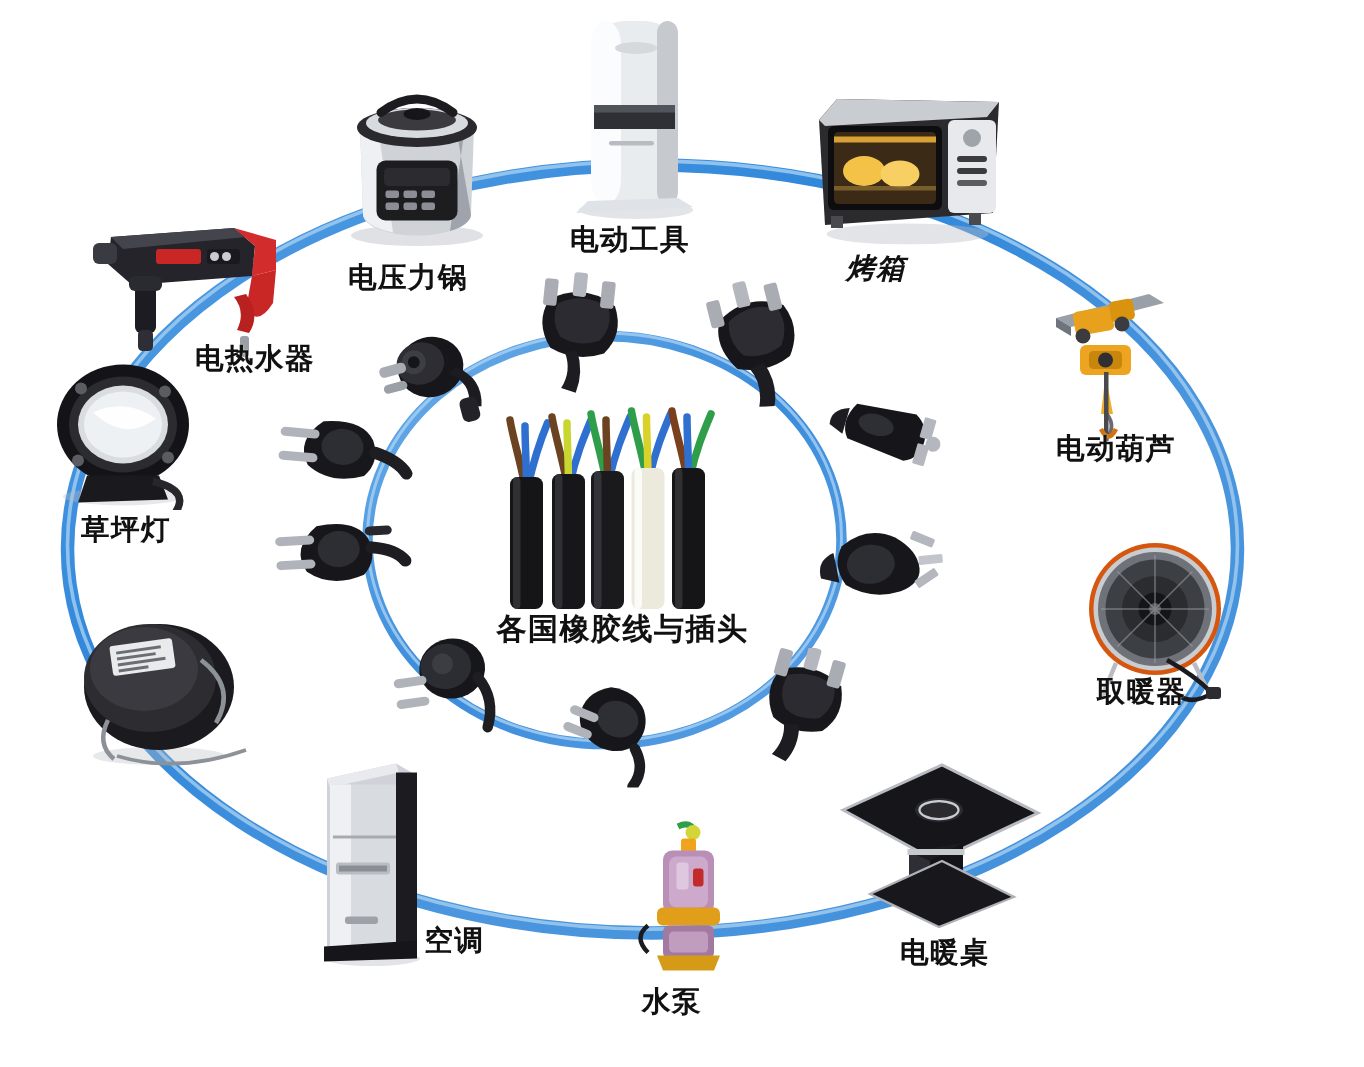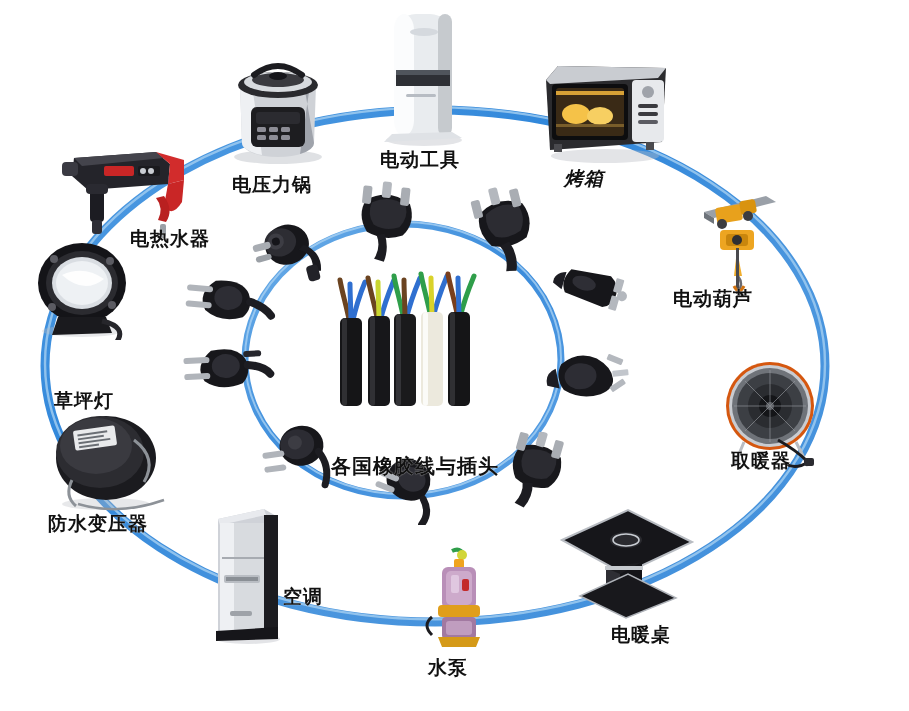--- a/index.html
+++ b/index.html
@@ -17,21 +17,21 @@
   .node{position:absolute;}
   .label{
     position:absolute;
     font-family:"DejaVu Sans","Liberation Sans",sans-serif;
     font-weight:bold;
     color:#111;
     white-space:nowrap;
     letter-spacing:1px;
     text-shadow:0 0 1px rgba(255,255,255,.9);
   }
-  .l20{font-size:20px;margin-top:47px;}
+  .l20{font-size:20px;}
   .l19{font-size:19px;}
 
   
   .label{z-index:40;}
   .node{z-index:20;}
   #rings{z-index:10;}
   #centerpack{z-index:22;}
 </style>
 </head>
 <body>
@@ -171,21 +171,21 @@
       <circle cx="48" cy="26" r="5" fill="#3c3c40"></circle>
       <rect x="20" y="40" width="34" height="20" rx="4" fill="#eda521"></rect>
       <rect x="26" y="44" width="22" height="12" rx="3" fill="#c9860d"></rect>
       <circle cx="37" cy="50" r="5" fill="#2f2f33"></circle>
       <path d="M37,60 L34,86 L42,86 Z" fill="#f0ad2c"></path>
       <path d="M38,86 q6,8 0,16" stroke="#6b6b70" stroke-width="2.5" fill="none"></path>
       <rect x="36" y="58" width="3" height="46" fill="#4a4a4e"></rect>
       <path d="M34,96 q5,10 10,0" stroke="#d2730f" stroke-width="3" fill="none"></path>
     </svg>
   </div>
-  <div class="label l19" style="left:673px;top:286px;">电动葫芦</div>
+  <div class="label l19" style="left:704px;top:286px;">电动葫芦</div>
 
   <div class="node" style="left:718px;top:358px;width:110px;height:115px;">
     <svg width="110" height="115" viewBox="0 0 110 115">
       <circle cx="52" cy="48" r="44" fill="#d5570f"></circle>
       <circle cx="52" cy="48" r="41" fill="#c9ccd1"></circle>
       <circle cx="52" cy="48" r="38" fill="#6f7379"></circle>
       <circle cx="52" cy="48" r="33" fill="#3c3f44"></circle>
       <circle cx="52" cy="48" r="22" fill="#2a2c30"></circle>
       <circle cx="52" cy="48" r="11" fill="#141518"></circle>
       <circle cx="52" cy="48" r="4" fill="#55585d"></circle>
@@ -209,21 +209,21 @@
       <ellipse cx="76" cy="40" rx="16" ry="8" fill="#2a2a2f"></ellipse>
       <ellipse cx="76" cy="40" rx="13" ry="6" fill="none" stroke="#c9cdd3" stroke-width="1.5"></ellipse>
       <path d="M56,68 L56,100 L92,100 L92,62" fill="#1c1c20"></path>
       <path d="M56,68 L56,100 L70,106 L70,74 Z" fill="#2e2e34"></path>
       <path d="M70,74 L70,106 L92,100 L92,62 Z" fill="#141418"></path>
       <rect x="55" y="66" width="38" height="4" fill="#c6cacf"></rect>
       <path d="M30,96 L78,74 L126,98 L76,118 Z" fill="#18181c"></path>
       <path d="M30,96 L78,74 L126,98 L76,118 Z" fill="none" stroke="#aeb2b8" stroke-width="1.5"></path>
     </svg>
   </div>
-  <div class="label l19" style="left:600px;top:622px;margin-left:11px;">电暖桌</div>
+  <div class="label l19" style="left:600px;top:622px;">电暖桌</div>
 
   <div class="node" style="left:418px;top:545px;width:80px;height:110px;">
     <svg width="80" height="110" viewBox="0 0 80 110">
       <path d="M34,6 q8,-4 12,4" stroke="#2f9e4a" stroke-width="4" fill="none"></path>
       <circle cx="44" cy="10" r="5" fill="#d2d638"></circle>
       <rect x="36" y="14" width="10" height="10" rx="2" fill="#f0a41e"></rect>
       <rect x="24" y="22" width="34" height="42" rx="6" fill="#b98fb8"></rect>
       <rect x="28" y="26" width="26" height="34" rx="5" fill="#cdaacb"></rect>
       <rect x="33" y="30" width="8" height="18" rx="2" fill="#e0c7e0"></rect>
       <rect x="44" y="34" width="7" height="12" rx="2" fill="#c32a2a"></rect>
@@ -244,59 +244,58 @@
       <rect x="12" y="18" width="44" height="112" fill="#d8dbdf"></rect>
       <rect x="12" y="18" width="14" height="112" fill="#eef0f3"></rect>
       <rect x="56" y="10" width="14" height="118" fill="#1c1c20"></rect>
       <rect x="14" y="52" width="42" height="2" fill="#a7abb1"></rect>
       <rect x="16" y="70" width="36" height="8" rx="2" fill="#b9bdc3"></rect>
       <rect x="18" y="72" width="32" height="4" fill="#8a8f95"></rect>
       <rect x="22" y="106" width="22" height="5" rx="2" fill="#9ea2a8"></rect>
       <path d="M8,126 L70,122 L70,134 L8,136 Z" fill="#16161a"></path>
     </svg>
   </div>
-  <div class="label l19" style="left:283px;top:584px;">空调</div>
+  <div class="label l19" style="left:283px;top:614px;">空调</div>
 
   <div class="node" style="left:48px;top:406px;width:120px;height:105px;">
     <svg width="120" height="105" viewBox="0 0 120 105">
       <ellipse cx="58" cy="98" rx="44" ry="6" fill="#b9bcc4" opacity=".35"></ellipse>
       <ellipse cx="58" cy="52" rx="50" ry="42" fill="#1b1b1f"></ellipse>
       <ellipse cx="52" cy="46" rx="44" ry="36" fill="#2c2c31"></ellipse>
       <ellipse cx="48" cy="40" rx="36" ry="28" fill="#3a3a40"></ellipse>
       <rect x="26" y="22" width="42" height="20" rx="2" fill="#e9eaec" transform="rotate(-8 47 32)"></rect>
       <g fill="#6a6e74" transform="rotate(-8 47 32)">
         <rect x="30" y="26" width="30" height="2"></rect>
         <rect x="30" y="30" width="26" height="2"></rect>
         <rect x="30" y="34" width="32" height="2"></rect>
         <rect x="30" y="38" width="20" height="2"></rect>
       </g>
       <path d="M86,34 q24,18 10,42" stroke="#8d9298" stroke-width="3" fill="none"></path>
       <path d="M24,74 q-8,16 4,26" stroke="#8d9298" stroke-width="3" fill="none"></path>
       <path d="M30,98 q40,12 86,-4" stroke="#8d9298" stroke-width="2.5" fill="none"></path>
     </svg>
   </div>
-  <div class="label l19" style="left:48px;top:511px;">防水变压器</div>
 
   <div class="node" style="left:28px;top:235px;width:110px;height:105px;">
     <svg width="110" height="105" viewBox="0 0 110 105">
       <ellipse cx="54" cy="96" rx="40" ry="6" fill="#b9bcc4" opacity=".35"></ellipse>
       <ellipse cx="54" cy="48" rx="44" ry="40" fill="#141418"></ellipse>
       <ellipse cx="54" cy="48" rx="36" ry="32" fill="#2b2b30"></ellipse>
       <ellipse cx="54" cy="48" rx="30" ry="26" fill="#d9dde2"></ellipse>
       <ellipse cx="54" cy="48" rx="26" ry="22" fill="#eef1f4"></ellipse>
       <path d="M34,40 q22,-10 42,4 q-20,16 -42,-4 z" fill="#ffffff" opacity=".9"></path>
       <circle cx="26" cy="24" r="4" fill="#5b5b62"></circle>
       <circle cx="82" cy="26" r="4" fill="#5b5b62"></circle>
       <circle cx="24" cy="72" r="4" fill="#5b5b62"></circle>
       <circle cx="84" cy="70" r="4" fill="#5b5b62"></circle>
       <path d="M30,82 L24,100 L84,98 L78,82 Z" fill="#1a1a1e"></path>
       <path d="M74,86 q26,6 14,22" stroke="#26262b" stroke-width="5" fill="none"></path>
     </svg>
   </div>
-  <div class="label l19" style="left:54px;top:340px;margin-top:48px;">草坪灯</div>
+  <div class="label l19" style="left:54px;top:340px;">草坪灯</div>
 
   <div class="node" style="left:60px;top:140px;width:135px;height:100px;">
     <svg width="135" height="100" viewBox="0 0 135 100">
       <path d="M14,18 L96,12 L110,24 L108,44 L28,50 L12,36 Z" fill="#24242a"></path>
       <path d="M14,18 L96,12 L104,18 L22,26 Z" fill="#44444c"></path>
       <path d="M96,12 L124,20 L124,40 L108,44 L110,24 Z" fill="#d22c2c"></path>
       <path d="M108,44 L124,40 L122,62 q-10,16 -18,4 Z" fill="#c92626"></path>
       <path d="M104,56 q10,14 2,26 l-8,-2 q6,-12 -2,-22 z" fill="#b92020"></path>
       <rect x="44" y="26" width="30" height="10" rx="2" fill="#c92626"></rect>
       <rect x="78" y="26" width="22" height="10" rx="2" fill="#1a1a1e"></rect>

